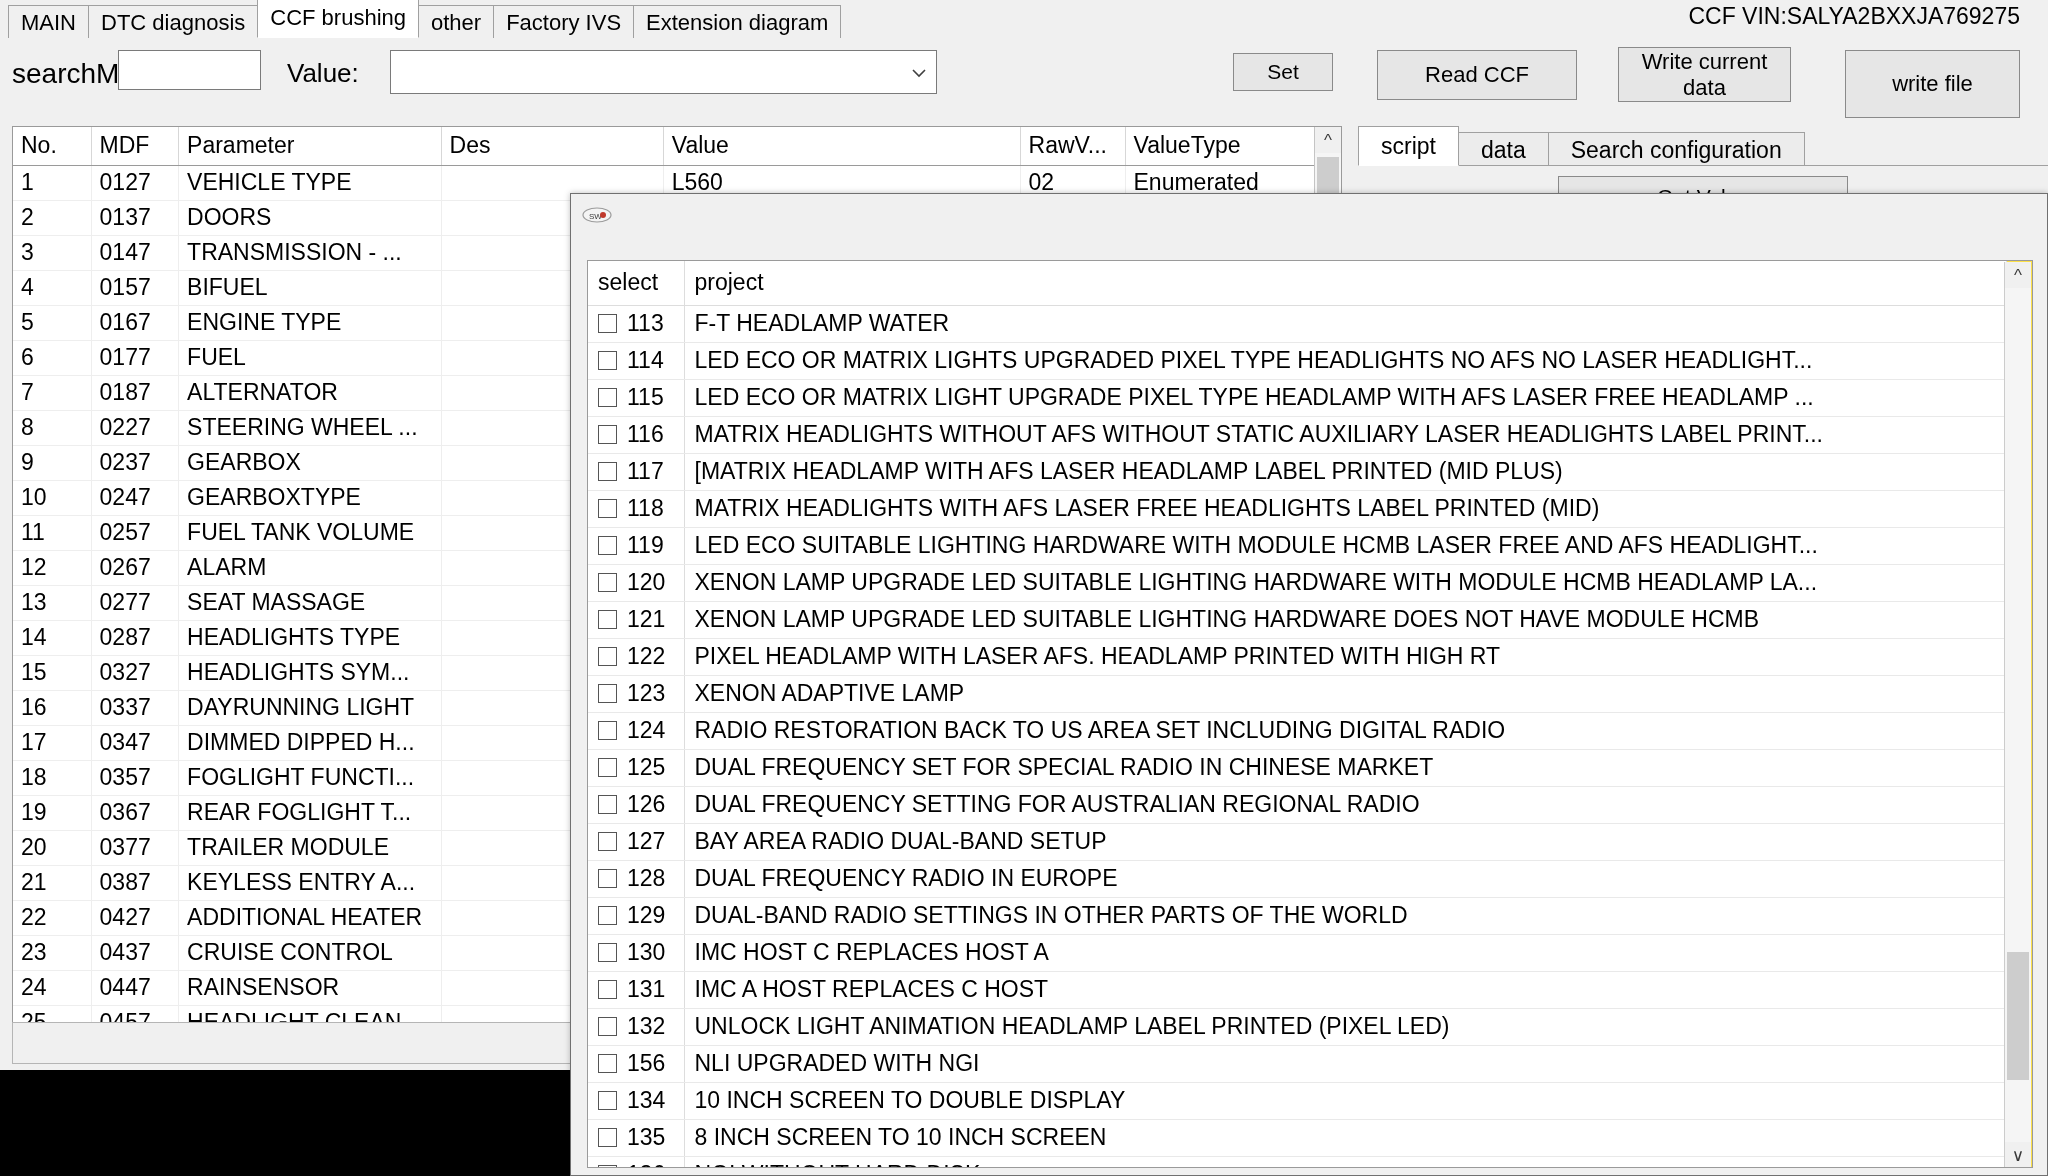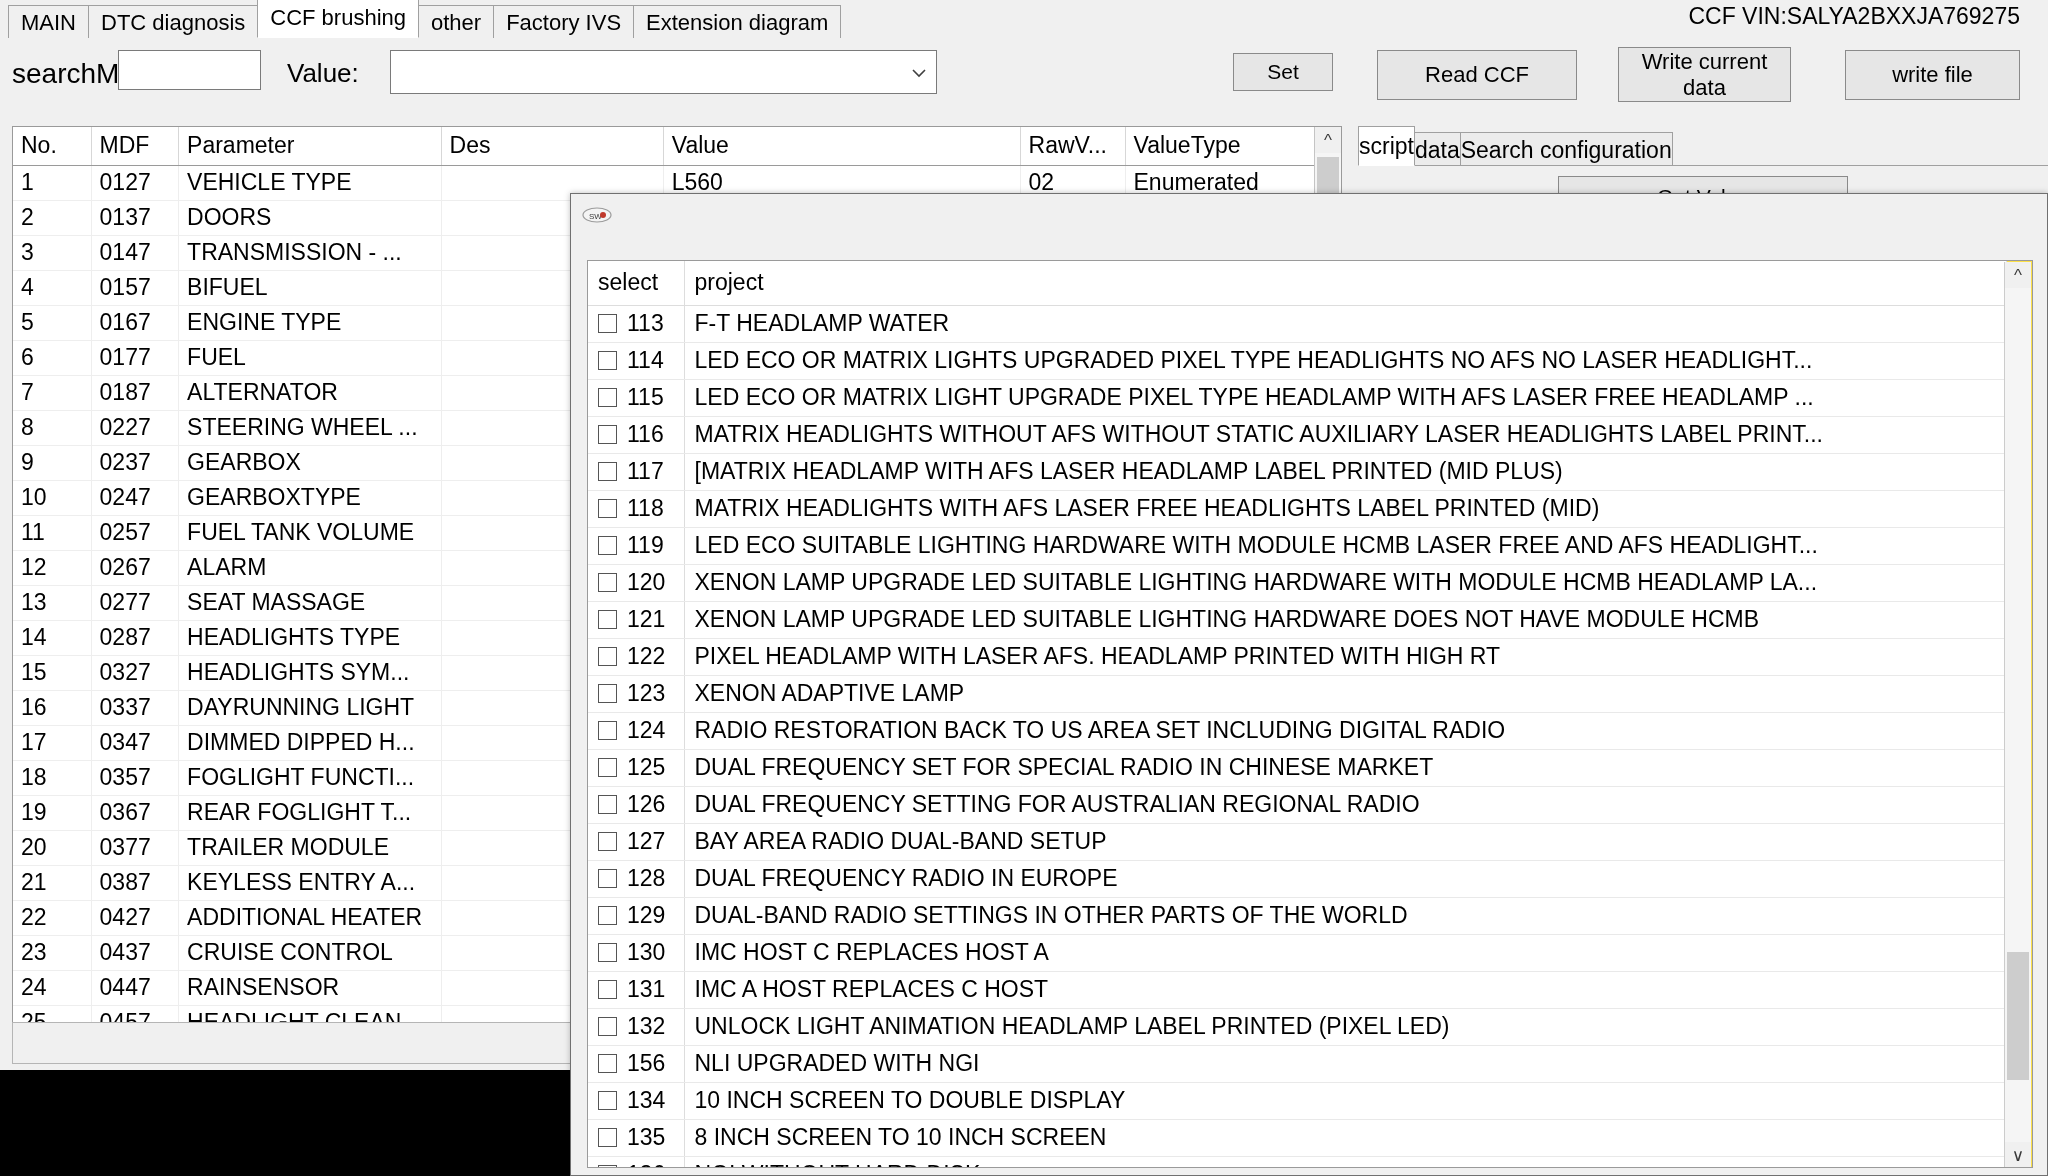--- a/index.html
+++ b/index.html
@@ -127,21 +127,21 @@
     text-align: center;
     display: flex;
     align-items: center;
     justify-content: center;
     line-height: 1.15;
     padding: 0 4px;
   }
   .btn-set      { left: 1233px; top: 15px; width: 100px; height: 38px; font-size: 21px; }
   .btn-readccf  { left: 1377px; top: 12px; width: 200px; height: 50px; }
   .btn-writecur { left: 1618px; top: 9px;  width: 173px; height: 55px; }
-  .btn-writefile{ left: 1845px; top: 12px; width: 175px; height: 50px; }
+  .btn-writefile{ left: 1845px; top: 12px; width: 175px; height: 68px; }
 
   
   .left-table-wrap {
     position: absolute;
     left: 12px; top: 126px;
     width: 1330px; height: 900px;
     border: 1px solid #9a9a9a;
     background: #ffffff;
     overflow: hidden;
     box-sizing: border-box;
@@ -226,21 +226,21 @@
   .rtabs {
     position: absolute;
     left: 0; top: 0;
     height: 40px;
     display: flex;
     align-items: flex-end;
   }
   .rtab {
     height: 34px;
     line-height: 34px;
-    padding: 0 0;
+    padding: 0 22px;
     background: #ececec;
     border: 1px solid #a0a0a0;
     border-bottom: none;
     margin-right: -1px;
     font-size: 23px;
     white-space: nowrap;
     box-sizing: border-box;
   }
   .rtab.active {
     background: #ffffff;

